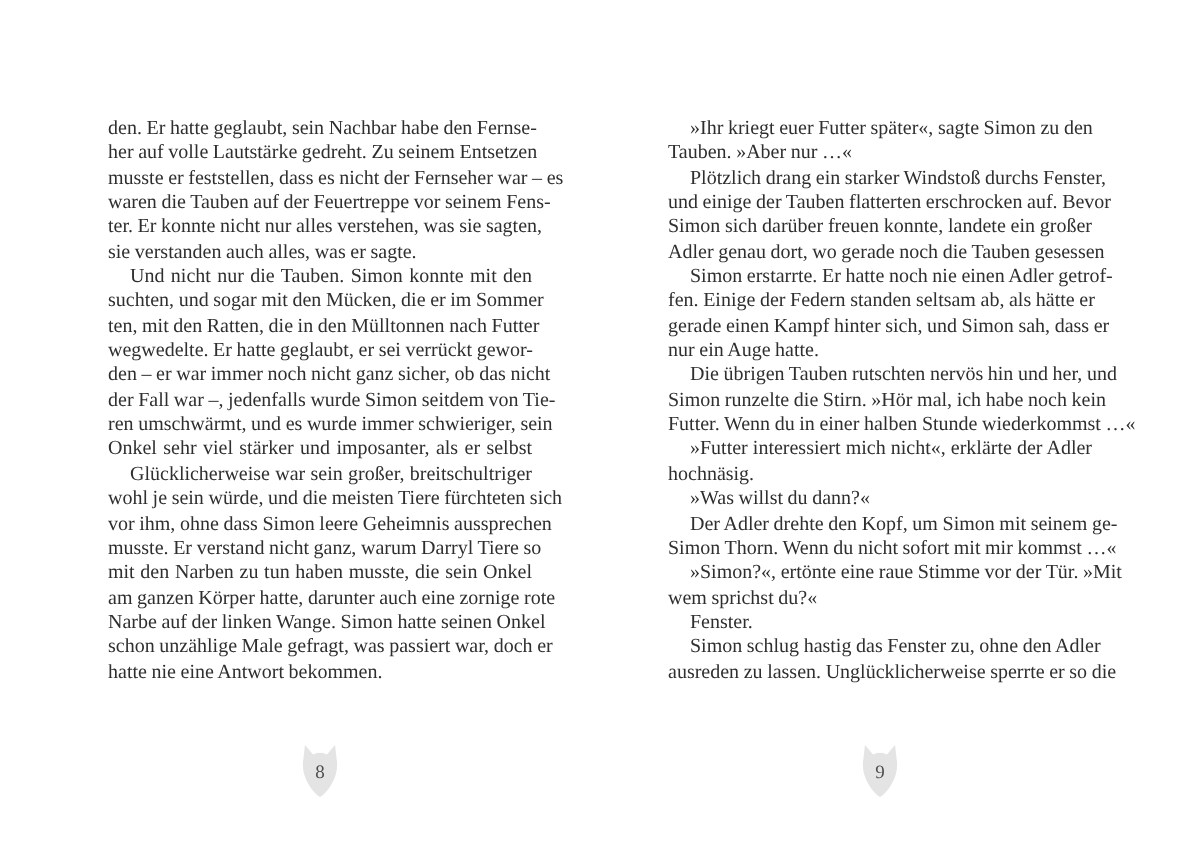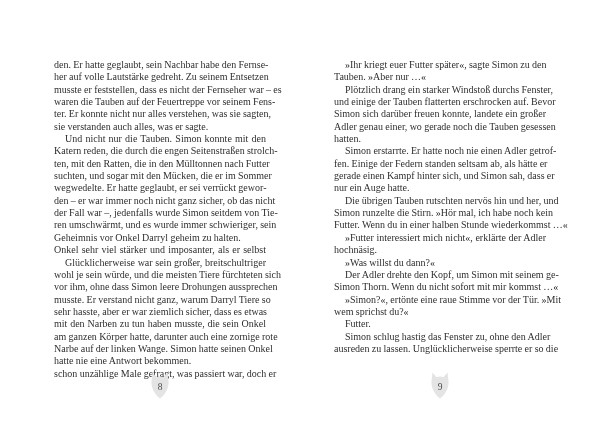--- a/index.html
+++ b/index.html
@@ -66,64 +66,60 @@
 <div class="spread">
 
   <div class="textblock left">
       <div class="line just">den. Er hatte geglaubt, sein Nachbar habe den Fernse-</div>
       <div class="line just">her auf volle Lautstärke gedreht. Zu seinem Entsetzen</div>
       <div class="line just">musste er feststellen, dass es nicht der Fernseher war – es</div>
       <div class="line just">waren die Tauben auf der Feuertreppe vor seinem Fens-</div>
       <div class="line just">ter. Er konnte nicht nur alles verstehen, was sie sagten,</div>
       <div class="line">sie verstanden auch alles, was er sagte.</div>
       <div class="line ind just">Und nicht nur die Tauben. Simon konnte mit den</div>
-      <div class="line just">Katern reden, die durch die engen Seitenstraßen strolch-</div>
+      <div class="line just">suchten, und sogar mit den Mücken, die er im Sommer</div>
       <div class="line just">ten, mit den Ratten, die in den Mülltonnen nach Futter</div>
-      <div class="line just">suchten, und sogar mit den Mücken, die er im Sommer</div>
       <div class="line just">wegwedelte. Er hatte geglaubt, er sei verrückt gewor-</div>
       <div class="line just">den – er war immer noch nicht ganz sicher, ob das nicht</div>
       <div class="line just">der Fall war –, jedenfalls wurde Simon seitdem von Tie-</div>
       <div class="line just">ren umschwärmt, und es wurde immer schwieriger, sein</div>
-      <div class="line">Geheimnis vor Onkel Darryl geheim zu halten.</div>
       <div class="line just">Onkel sehr viel stärker und imposanter, als er selbst</div>
       <div class="line ind just">Glücklicherweise war sein großer, breitschultriger</div>
       <div class="line just">wohl je sein würde, und die meisten Tiere fürchteten sich</div>
-      <div class="line just">vor ihm, ohne dass Simon leere Drohungen aussprechen</div>
+      <div class="line just">vor ihm, ohne dass Simon leere Geheimnis aussprechen</div>
       <div class="line just">musste. Er verstand nicht ganz, warum Darryl Tiere so</div>
-      <div class="line just">sehr hasste, aber er war ziemlich sicher, dass es etwas</div>
       <div class="line just">mit den Narben zu tun haben musste, die sein Onkel</div>
       <div class="line just">am ganzen Körper hatte, darunter auch eine zornige rote</div>
       <div class="line just">Narbe auf der linken Wange. Simon hatte seinen Onkel</div>
+      <div class="line just">schon unzählige Male gefragt, was passiert war, doch er</div>
       <div class="line">hatte nie eine Antwort bekommen.</div>
-      <div class="line just">schon unzählige Male gefragt, was passiert war, doch er</div>
     </div>
 
   <div class="textblock right">
       <div class="line ind just">»Ihr kriegt euer Futter später«, sagte Simon zu den</div>
       <div class="line">Tauben. »Aber nur …«</div>
       <div class="line ind just">Plötzlich drang ein starker Windstoß durchs Fenster,</div>
       <div class="line just">und einige der Tauben flatterten erschrocken auf. Bevor</div>
       <div class="line just">Simon sich darüber freuen konnte, landete ein großer</div>
-      <div class="line just">Adler genau einer, wo gerade noch die Tauben gesessen</div>
-      <div class="line">hatten.</div>
+      <div class="line just">Adler genau dort, wo gerade noch die Tauben gesessen</div>
       <div class="line ind just">Simon erstarrte. Er hatte noch nie einen Adler getrof-</div>
       <div class="line just">fen. Einige der Federn standen seltsam ab, als hätte er</div>
       <div class="line just">gerade einen Kampf hinter sich, und Simon sah, dass er</div>
       <div class="line">nur ein Auge hatte.</div>
       <div class="line ind just">Die übrigen Tauben rutschten nervös hin und her, und</div>
       <div class="line just">Simon runzelte die Stirn. »Hör mal, ich habe noch kein</div>
       <div class="line">Futter. Wenn du in einer halben Stunde wiederkommst …«</div>
       <div class="line ind just">»Futter interessiert mich nicht«, erklärte der Adler</div>
       <div class="line">hochnäsig.</div>
       <div class="line ind">»Was willst du dann?«</div>
       <div class="line ind just">Der Adler drehte den Kopf, um Simon mit seinem ge-</div>
       <div class="line">Simon Thorn. Wenn du nicht sofort mit mir kommst …«</div>
       <div class="line ind just">»Simon?«, ertönte eine raue Stimme vor der Tür. »Mit</div>
       <div class="line">wem sprichst du?«</div>
-      <div class="line ind">Futter.</div>
+      <div class="line ind">Fenster.</div>
       <div class="line ind just">Simon schlug hastig das Fenster zu, ohne den Adler</div>
       <div class="line just">ausreden zu lassen. Unglücklicherweise sperrte er so die</div>
     </div>
 
   <div class="footer left">
     <div class="badge">
       <span>
         <svg width="20" height="27" viewBox="0 0 20 27" xmlns="http://www.w3.org/2000/svg">
           <path d="M2.5,0.5 L1.5,9 Q1,15 4.5,20.5 Q7,24.8 10,26.5 Q13,24.8 15.5,20.5 Q19,15 18.5,9 L17.5,0.5 L13.5,5.2 Q10,3.6 6.5,5.2 Z" fill="#e4e4e4"></path>
         </svg>

